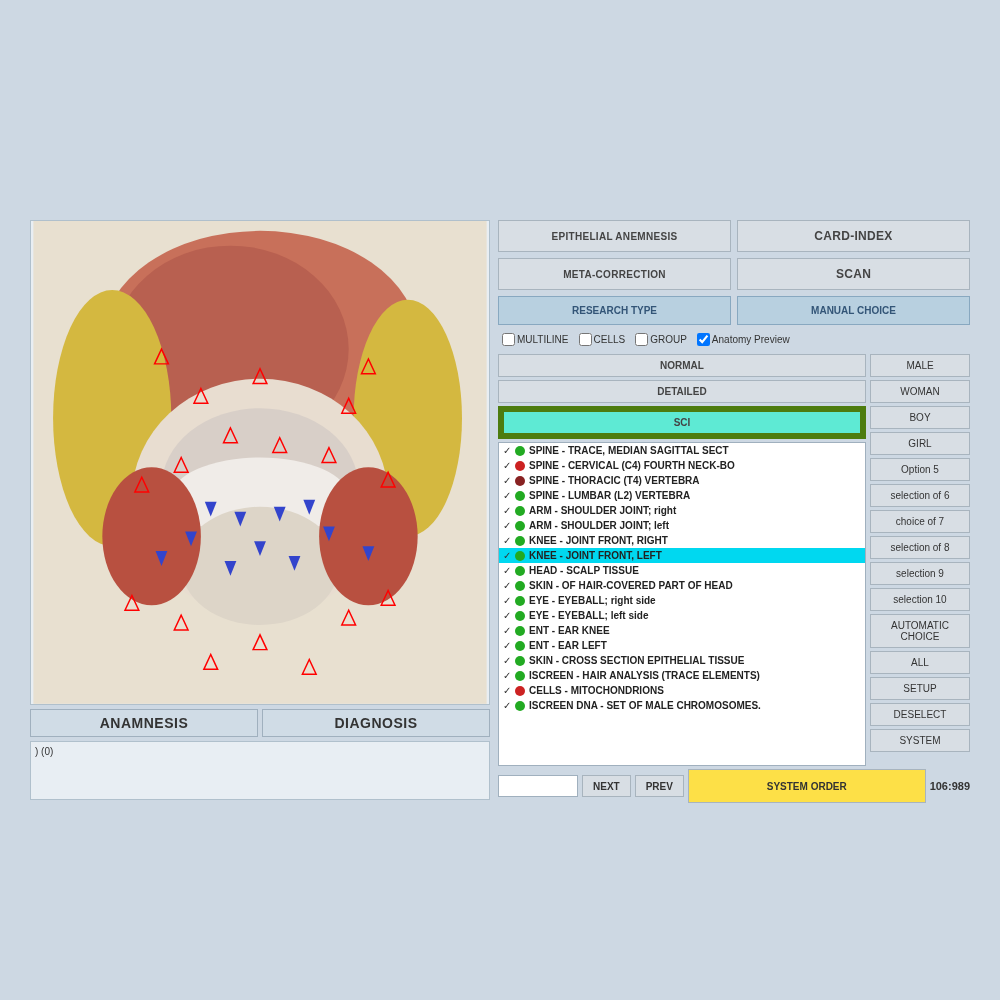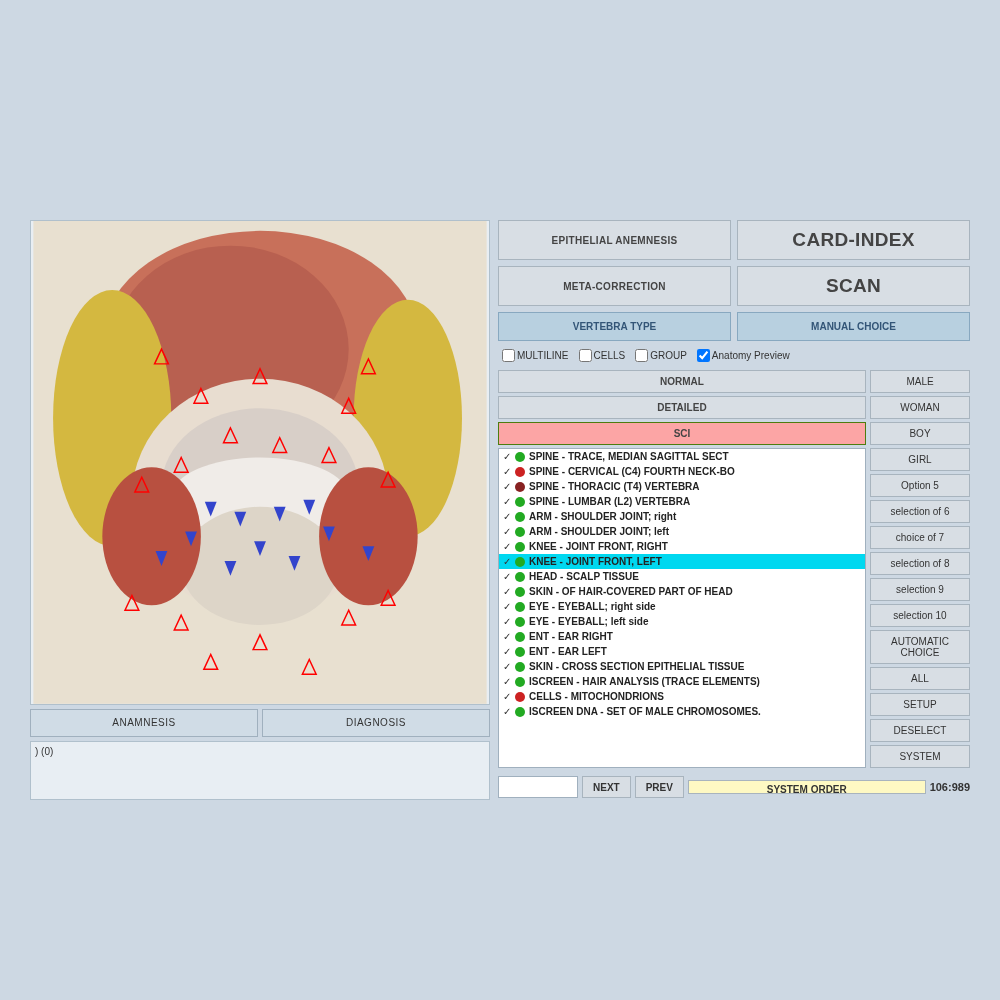--- a/index.html
+++ b/index.html
@@ -53,22 +53,22 @@
     .bottom-buttons {
       display: flex;
       gap: 4px;
       height: 28px;
     }
     .btn-bottom {
       flex: 1;
       background: #d0dce6;
       border: 1px solid #a0b0be;
       color: #333;
-      font-size: 10px;
-      font-weight: normal;
+      font-size: 14px;
+      font-weight: bold;
       cursor: pointer;
       letter-spacing: 0.5px;
     }
     .status-bar {
       background: #e8eef3;
       border: 1px solid #b0c0cc;
       height: 60px;
       padding: 4px;
       color: #333;
       font-size: 10px;
@@ -90,21 +90,21 @@
       border: 1px solid #a8b4be;
       color: #444;
       font-size: 10px;
       font-weight: bold;
       cursor: pointer;
       padding: 8px 4px;
       letter-spacing: 0.3px;
       text-align: center;
     }
     .btn-top.large-text {
-      font-size: 19px;
+      font-size: 12px;
       font-weight: bold;
     }
     .research-row {
       display: flex;
       gap: 6px;
     }
     .btn-research {
       flex: 1;
       background: #b8d0e0;
       border: 1px solid #88a8c0;
@@ -162,22 +162,22 @@
       background: #d8dee4;
       border: 1px solid #a8b4be;
       color: #444;
       font-size: 10px;
       font-weight: bold;
       cursor: pointer;
       padding: 5px 8px;
       text-align: center;
     }
     .btn-mode.active {
-      background: #fca5a5;
-      border: 1px solid #4d7c0f;
+      background: #5eead4;
+      border: 6px solid #4d7c0f;
     }
     
     .items-list {
       flex: 1;
       background: white;
       border: 1px solid #a0b0be;
       overflow-y: auto;
       font-size: 10px;
     }
     .list-item {
@@ -248,28 +248,28 @@
       border: 1px solid #a8b4be;
       color: #333;
       font-size: 10px;
       font-weight: bold;
       cursor: pointer;
       padding: 3px 10px;
       height: 22px;
     }
     .sys-order-btn {
       flex: 1;
-      background: #fef9c3;
+      background: #fde047;
       border: 1px solid #a8b4be;
       color: #333;
       font-size: 10px;
       font-weight: bold;
       cursor: pointer;
       padding: 3px 8px;
-      height: 14px;
+      height: 34px;
     }
     .counter-display {
       font-size: 11px;
       font-weight: bold;
       color: #333;
       white-space: nowrap;
     }
     
     .items-list::-webkit-scrollbar { width: 8px; }
     .items-list::-webkit-scrollbar-track { background: #e0e8f0; }
@@ -352,21 +352,21 @@
 
       <div class="top-buttons-row">
         <button class="btn-top">EPITHELIAL ANEMNESIS</button>
         <button class="btn-top large-text">CARD-INDEX</button>
       </div>
       <div class="top-buttons-row">
         <button class="btn-top">META-CORRECTION</button>
         <button class="btn-top large-text">SCAN</button>
       </div>
       <div class="research-row">
-        <button class="btn-research">VERTEBRA TYPE</button>
+        <button class="btn-research">RESEARCH TYPE</button>
         <button class="btn-manual">MANUAL CHOICE</button>
       </div>
       <div class="checkboxes-row">
         <label>
           <input type="checkbox" style=""> 
             <span>MULTILINE</span>
         </label>
         <label>
           <input type="checkbox" style=""> 
             <span>CELLS</span>
@@ -453,21 +453,21 @@
                 <span class="item-text">EYE - EYEBALL;  right side</span>
               </div>
               <div class="list-item">
                 <span class="checkmark">✓</span>
                 <span class="dot dot-green"></span>
                 <span class="item-text">EYE - EYEBALL;  left side</span>
               </div>
               <div class="list-item">
                 <span class="checkmark">✓</span>
                 <span class="dot dot-green"></span>
-                <span class="item-text">ENT - EAR RIGHT</span>
+                <span class="item-text">ENT - EAR KNEE</span>
               </div>
               <div class="list-item">
                 <span class="checkmark">✓</span>
                 <span class="dot dot-green"></span>
                 <span class="item-text">ENT - EAR LEFT</span>
               </div>
               <div class="list-item">
                 <span class="checkmark">✓</span>
                 <span class="dot dot-green"></span>
                 <span class="item-text">SKIN - CROSS SECTION EPITHELIAL TISSUE</span>

